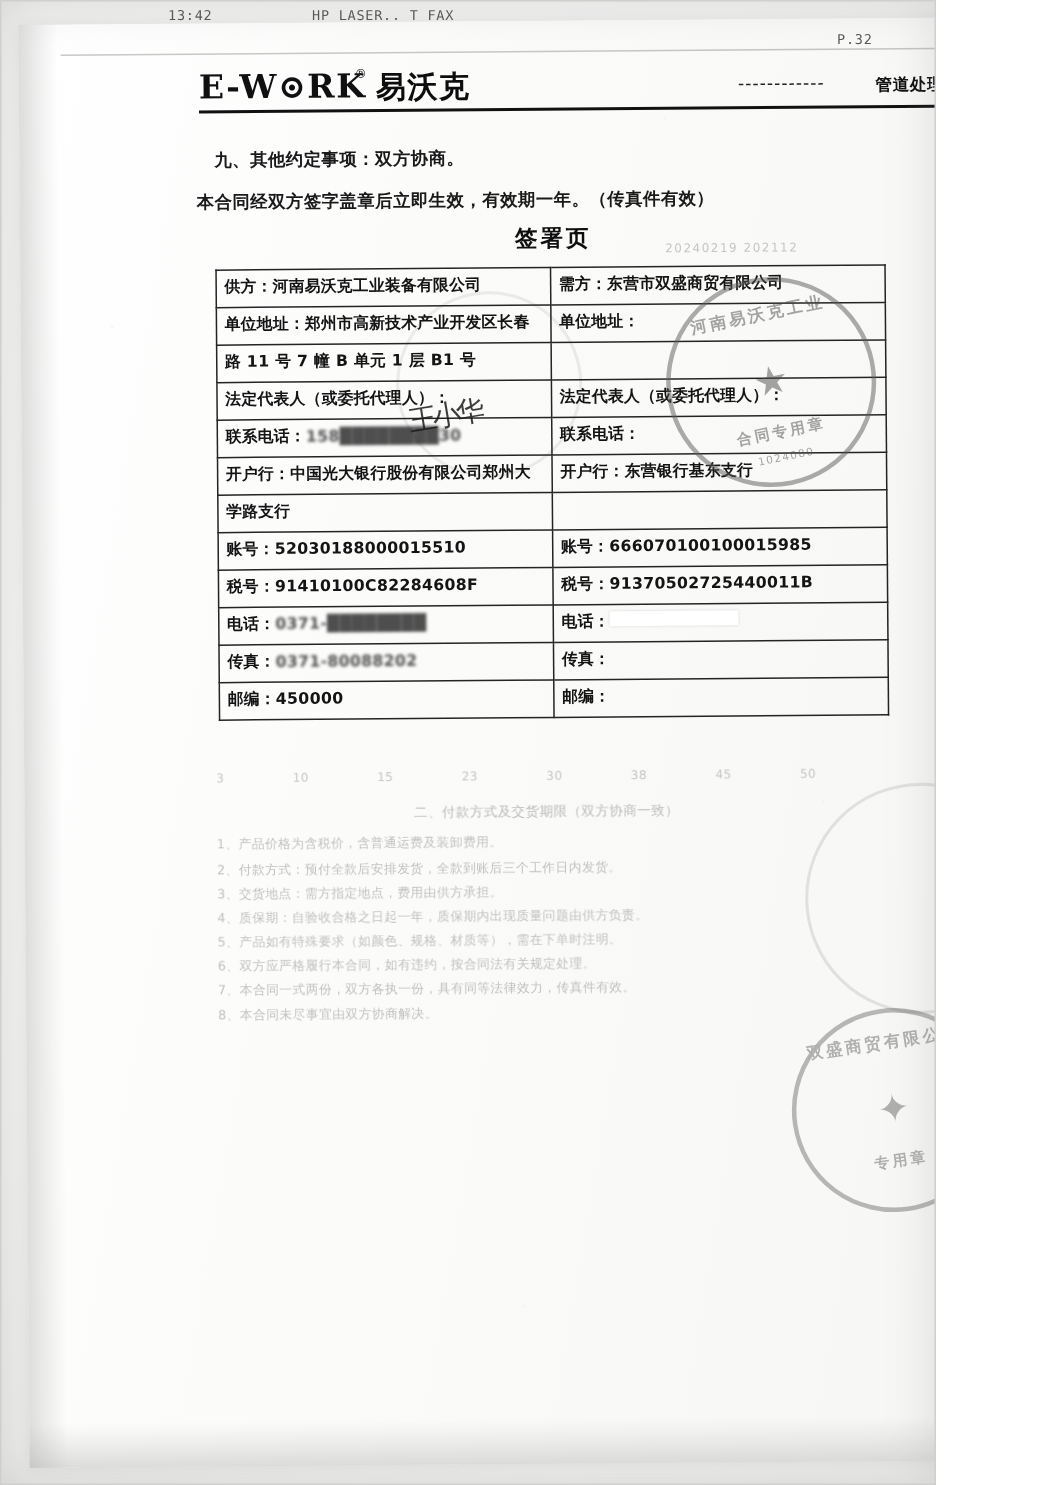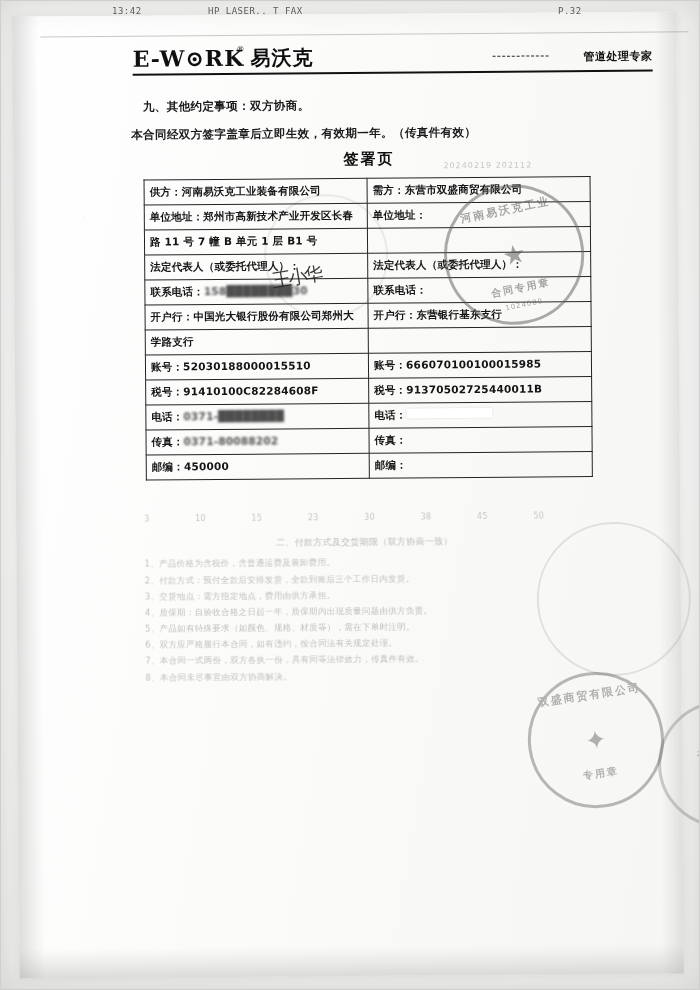--- a/index.html
+++ b/index.html
@@ -10,21 +10,21 @@
   body {
     width: 700px;
     height: 990px;
     overflow: hidden;
     font-family: "DejaVu Sans", "Liberation Sans", sans-serif;
   }
 
   
   #scan {
     position: relative;
-    width: 700px;
+    width: 624px;
     height: 990px;
     background:
       radial-gradient(ellipse 120% 80% at 50% 40%, #fdfdfd 0%, #f3f3f2 55%, #e7e7e5 100%);
     overflow: hidden;
     filter: saturate(0.55);
   }
   
   #scan::before {
     content: "";
     position: absolute;
@@ -69,21 +69,21 @@
     font-family: "DejaVu Sans Mono", "Liberation Mono", monospace;
     font-size: 9px;
     letter-spacing: 0.5px;
     color: #3c3c3c;
     opacity: 0.85;
     z-index: 30;
   }
   .faxline span { position: absolute; white-space: nowrap; }
   .fax-time { left: 112px; }
   .fax-mid  { left: 208px; }
-  .fax-page { left: 558px; }
+  .fax-page { left: 558px; margin-top: 16px; }
 
   .fax-rule {
     position: absolute;
     top: 20px;
     left: 28px;
     width: 648px;
     height: 1px;
     background: #9a9a98;
     opacity: 0.55;
     z-index: 30;

